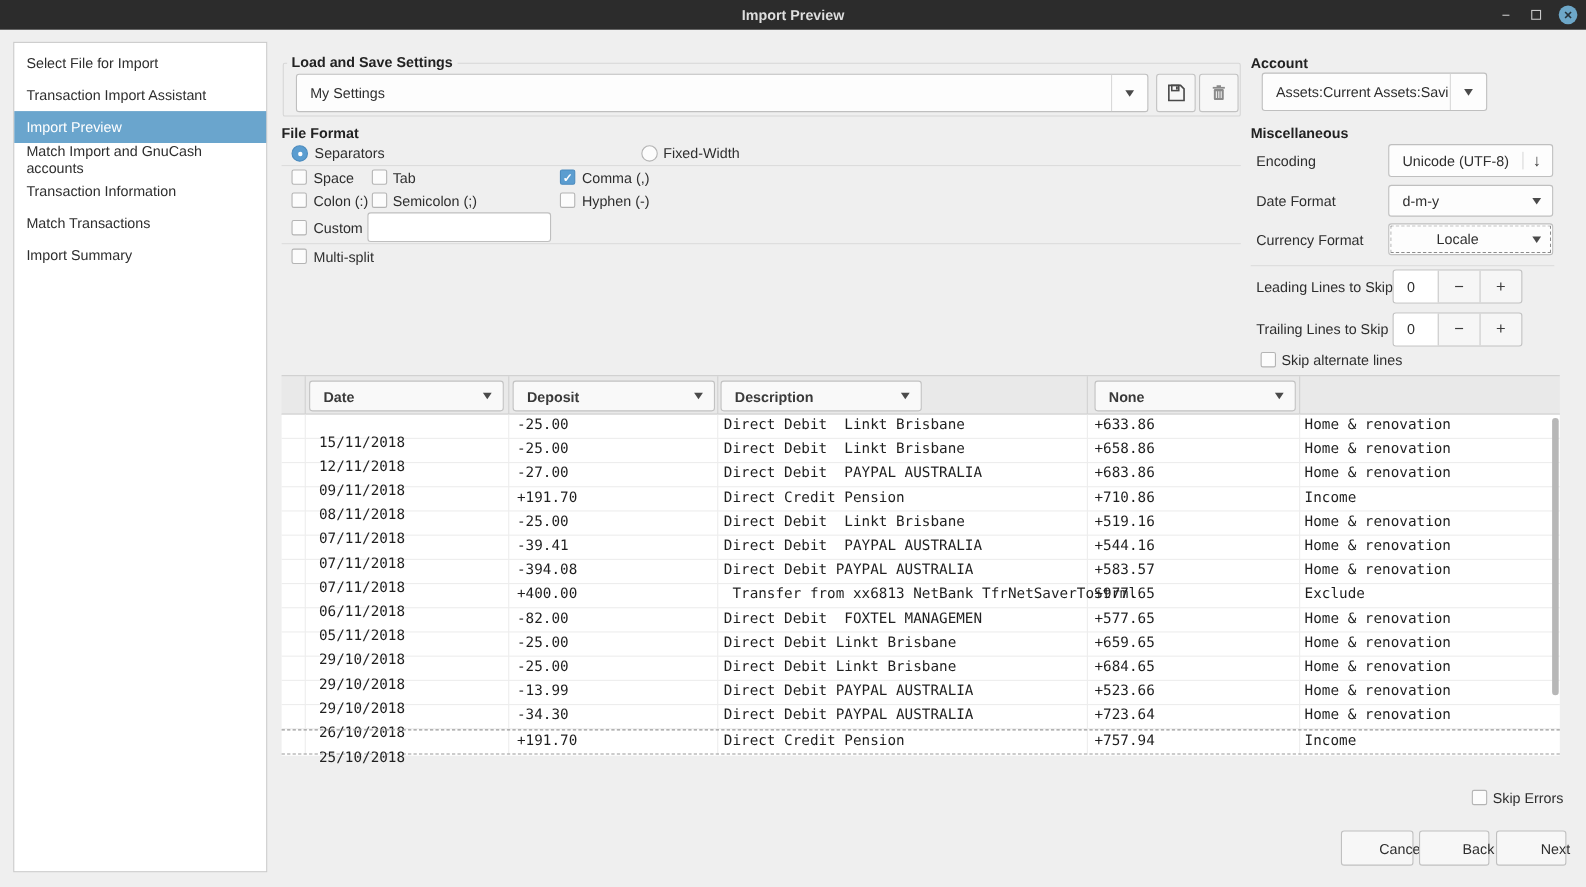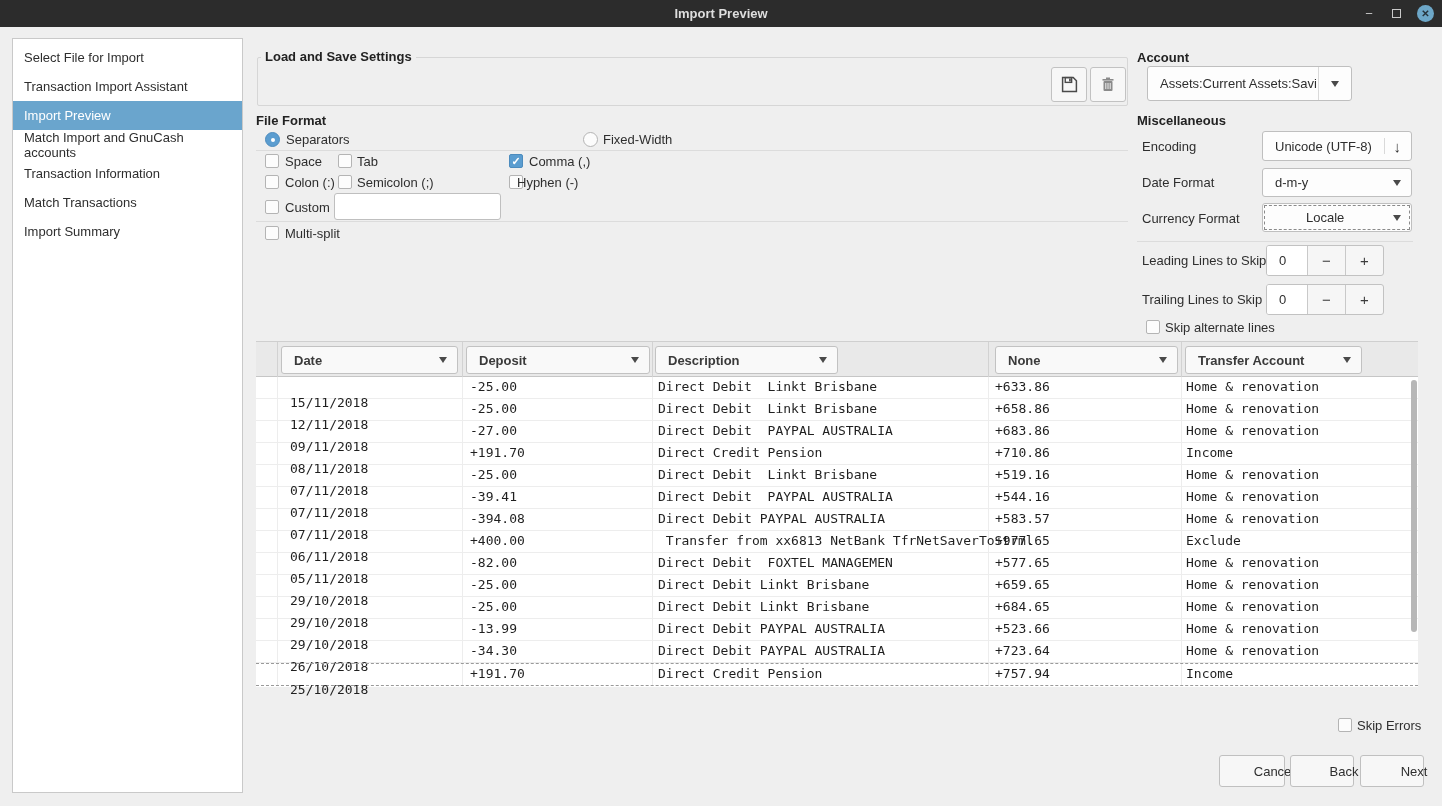--- a/index.html
+++ b/index.html
@@ -132,20 +132,26 @@
     <span>Match Transactions</span>
   </div>
 
   <div class="side-item">
     <span>Import Summary</span>
   </div>
 </div>
 
 <div class="frame">
   <div class="legend">Load and Save Settings</div>
+  <div class="combo settings-combo">
+    <span class="combo-text">My Settings</span>
+    <span class="combo-arrow">
+        <span class="tri"></span>
+      </span>
+  </div>
   <div class="icon-btn save">
     <svg width="17" height="17" viewBox="0 0 16 16">
       <path d="M1.5 1.5h10l3 3v10h-13z" fill="none" stroke="#4a4a4a" stroke-width="1.4"></path>
       <rect x="4" y="1.5" width="6" height="4.5" fill="none" stroke="#4a4a4a" stroke-width="1.3"></rect>
       <rect x="7.6" y="2.4" width="1.6" height="2.7" fill="#4a4a4a"></rect>
     </svg>
   </div>
   <div class="icon-btn trash">
     <svg width="16" height="17" viewBox="0 0 16 16">
       <rect x="3.5" y="4.5" width="9" height="10" rx="1" fill="#8a8a8a"></rect>
@@ -172,21 +178,21 @@
 <span class="cb" style="left:338px; top:154px;"></span>
 <span class="ctl-label" style="left:357px; top:154px;">Tab</span>
 <span class="cb checked" style="left:509px; top:154px;"></span>
 <span class="ctl-label" style="left:529px; top:154px;">Comma (,)</span>
 
 <span class="cb" style="left:265px; top:175px;"></span>
 <span class="ctl-label" style="left:285px; top:175px;">Colon (:)</span>
 <span class="cb" style="left:338px; top:175px;"></span>
 <span class="ctl-label" style="left:357px; top:175px;">Semicolon (;)</span>
 <span class="cb" style="left:509px; top:175px;"></span>
-<span class="ctl-label" style="left:517px; top:175px;text-align:center;">Hyphen (-)</span>
+<span class="ctl-label" style="left:529px; top:175px;text-align:center;">Hyphen (-)</span>
 
 <span class="cb" style="left:265px; top:200px;"></span>
 <span class="ctl-label" style="left:285px; top:200px;">Custom</span>
 <input class="text-input" style="left: 334px; top: 193px; width: 167px; height: 27px;" value="">
 
 <div class="sep-line" style="left:256px; top:221px; width:872px;"></div>
 
 <span class="cb" style="left:265px; top:226px;"></span>
 <span class="ctl-label" style="left:285px; top:226px;">Multi-split</span>
 
@@ -205,24 +211,20 @@
       <span class="tri"></span>
   </div>
   <div class="hcombo" style="left:399px; width:183px;">
     <span>Description</span>
       <span class="tri"></span>
   </div>
   <div class="hcombo" style="left:739px; width:183px;">
     <span>None</span>
       <span class="tri"></span>
   </div>
-  <div class="hcombo" style="left:929px; width:177px;">
-    <span>Transfer Account</span>
-      <span class="tri"></span>
-  </div>
 </div>
 
 <div class="tbody">
   <div class="vsep" style="left:21px;"></div>
   <div class="vsep" style="left:206px;"></div>
   <div class="vsep" style="left:396px;"></div>
   <div class="vsep" style="left:732px;"></div>
   <div class="vsep" style="left:925px;"></div>
   <div>
   <div class="trow">

